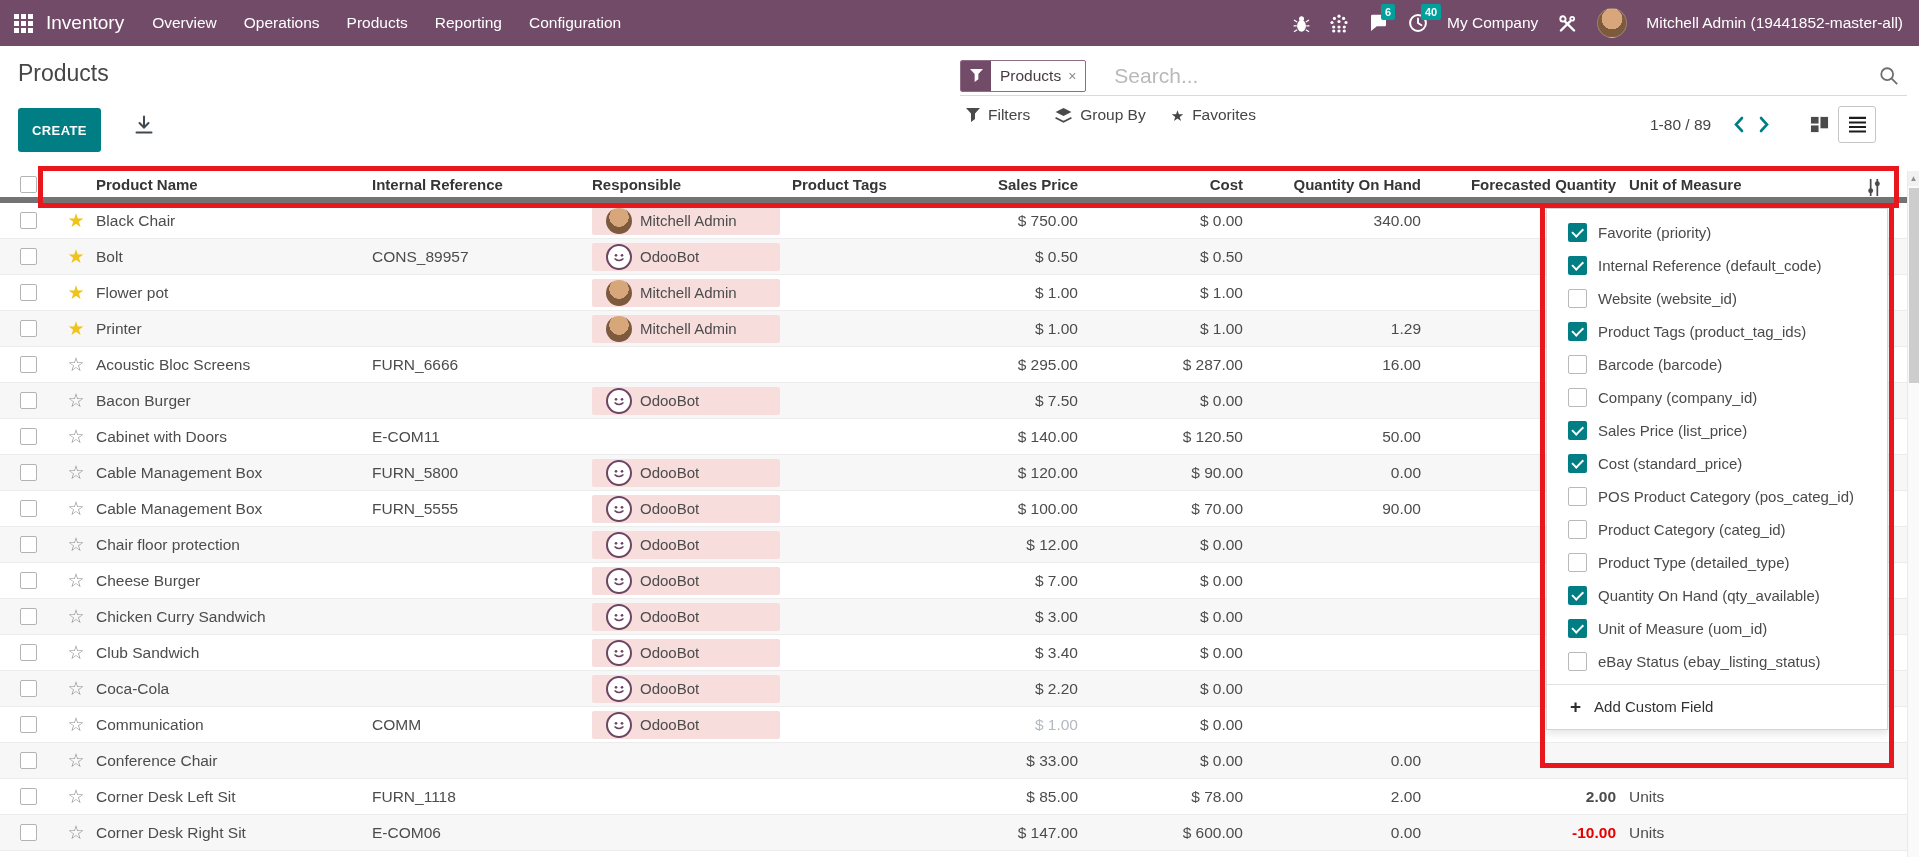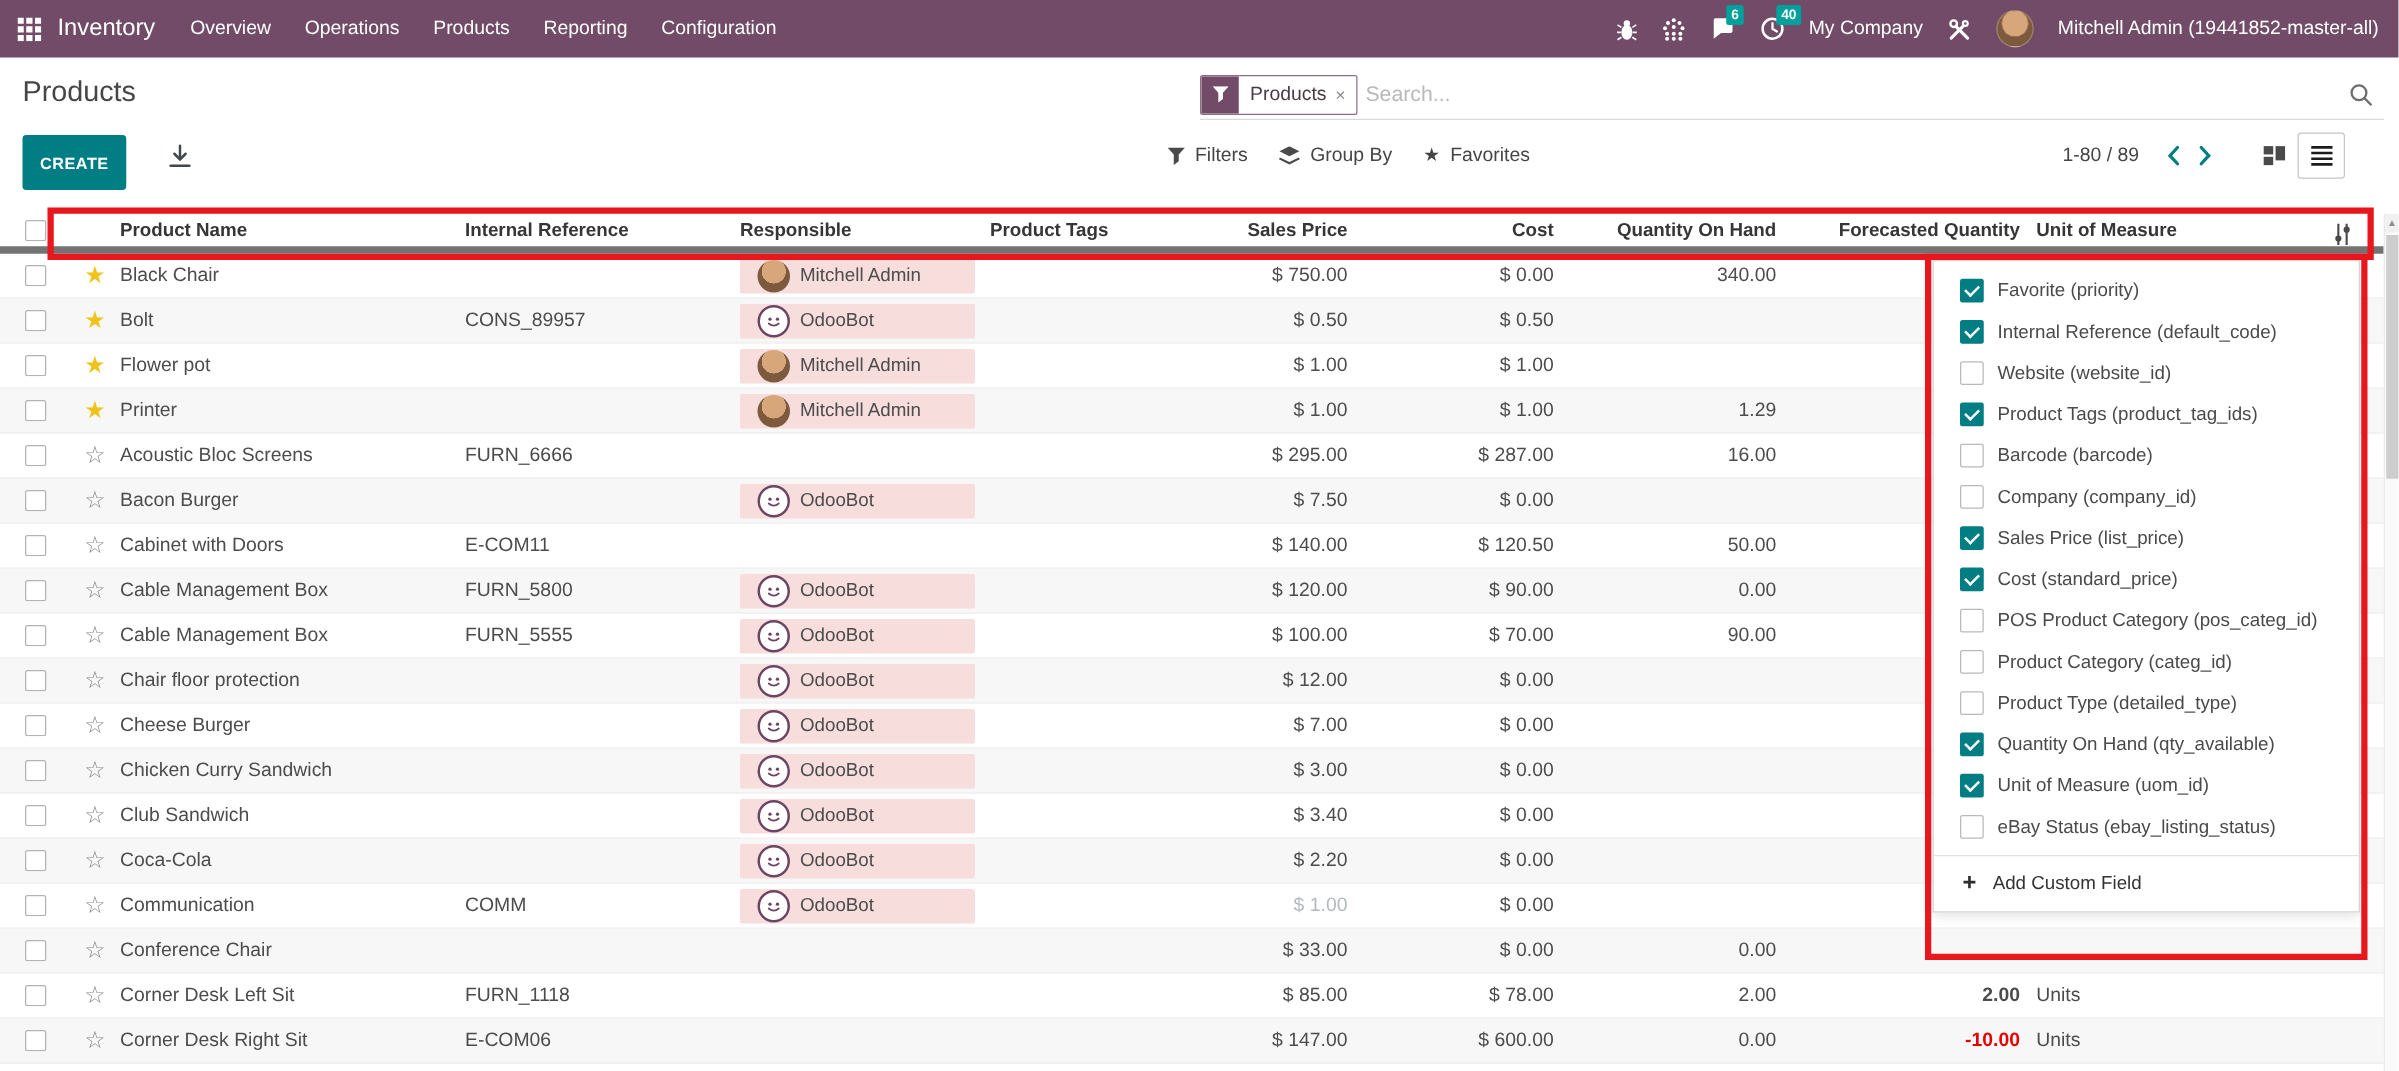--- a/index.html
+++ b/index.html
@@ -19,26 +19,26 @@
 .tb-avatar{width:30px;height:30px;border-radius:50%;background:radial-gradient(circle at 50% 35%,#d8a67b 0 45%,#7d5a3e 46% 100%);border:1px solid rgba(255,255,255,.25);cursor:pointer;}
 .username{font-size:15.5px;cursor:pointer;}
 
 
 .page-title{position:absolute;left:18px;top:60px;font-size:23px;color:#464646;}
 .search-region{position:absolute;left:960px;top:56px;width:947px;height:40px;border-bottom:1px solid #dadada;display:flex;align-items:center;}
 .facet{display:flex;align-items:stretch;height:32px;border:1px solid #8f6d85;border-radius:2px;overflow:hidden;background:#fff;}
 .facet-funnel{width:30px;background:#714B67;display:flex;align-items:center;justify-content:center;}
 .facet-label{display:flex;align-items:center;padding:0 7px 0 9px;font-size:15.5px;color:#473c44;}
 .facet-x{display:flex;align-items:center;padding-right:9px;color:#8a8a8a;font-size:14px;cursor:pointer;}
-.search-input{flex:1;border:0;outline:0;margin-left:6px;font-size:17px;color:#0f172a;background:transparent;font-family:inherit;}
+.search-input{flex:1;border:0;outline:0;margin-left:28px;font-size:21px;color:#0f172a;background:transparent;font-family:inherit;}
 .search-input::placeholder{color:#b9b9b9;}
 .magnifier{margin-right:8px;display:flex;cursor:pointer;}
 .create-btn{position:absolute;left:18px;top:108px;width:83px;height:44px;background:#017E84;color:#fff;font-size:13px;font-weight:700;letter-spacing:.4px;display:flex;align-items:center;justify-content:center;border-radius:3px;cursor:pointer;}
 .export-btn{position:absolute;left:134px;top:114px;cursor:pointer;display:flex;}
-.filter-bar{position:absolute;left:934px;top:106px;height:37px;display:flex;align-items:center;gap:25px;}
+.filter-bar{position:absolute;left:966px;top:106px;height:37px;display:flex;align-items:flex-start;gap:25px;}
 .fb-item{display:flex;align-items:center;gap:8px;font-size:15.5px;color:#454545;cursor:pointer;}
 .fb-star{font-size:15px;color:#454545;line-height:1;}
 .right-controls{position:absolute;top:106px;left:1650px;height:37px;display:flex;align-items:center;}
 .pager-text{font-size:15.5px;color:#454545;}
 .pager-prev{margin-left:22px;cursor:pointer;display:flex;}
 .pager-next{margin-left:15px;cursor:pointer;display:flex;}
 .switcher{margin-left:30px;display:flex;align-items:center;}
 .sw-btn{width:38px;height:37px;display:flex;align-items:center;justify-content:center;cursor:pointer;border:1px solid transparent;}
 .sw-btn.active{border:1px solid #c6c6c6;border-radius:3px;}
 

